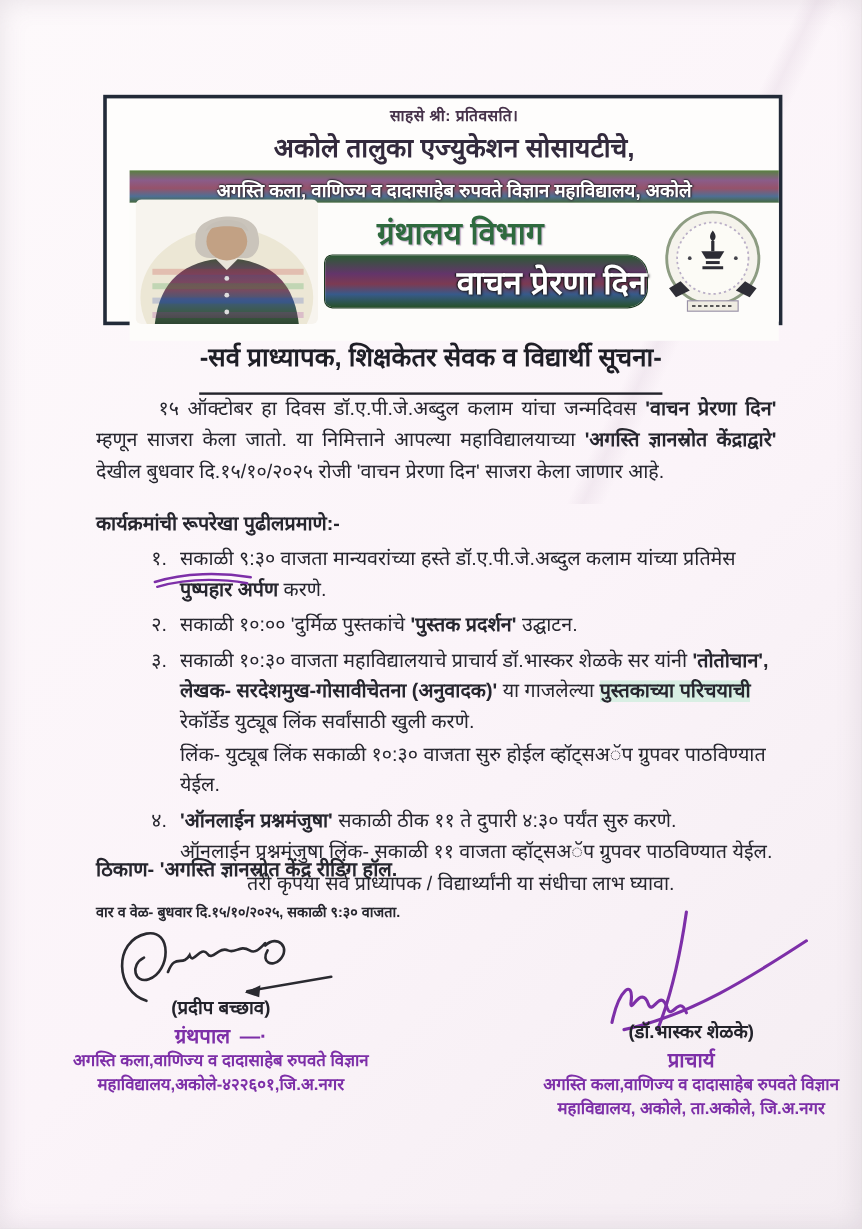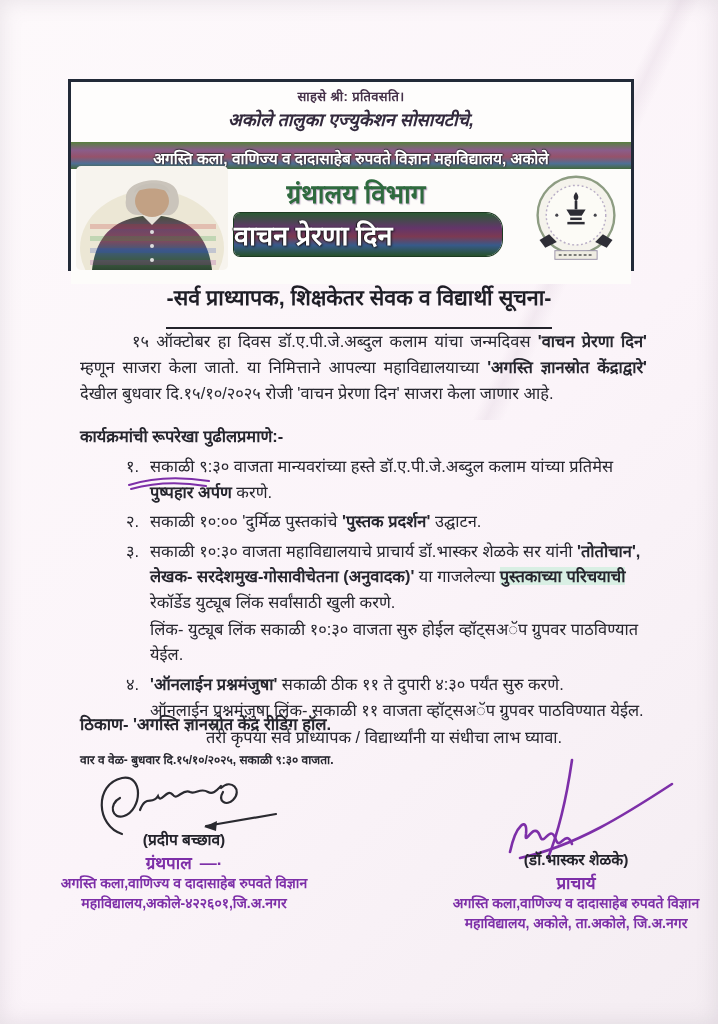--- a/index.html
+++ b/index.html
@@ -10,46 +10,46 @@
     box-shadow:inset 0 0 22px rgba(120,105,125,0.16);
     font-family:"Liberation Sans","DejaVu Sans",sans-serif;
     color:#26262e; overflow:hidden;
   }
   .crease {
     position:absolute; right:0; top:0; width:260px; height:420px; pointer-events:none;
     background:linear-gradient(115deg,transparent 46%,rgba(185,160,185,0.14) 49%,transparent 53%);
   }
   
   .header-box {
-    position:absolute; left:68px; top:79px; width:566px; height:192px;
-    border:3px solid #222a38; background:#fefdfc;
+    position:absolute; left:86px; top:79px; width:566px; height:192px;
+    border:3px solid #222a38; background:#fefdfc;padding-left:19px;
   }
   .hb-top { text-align:center; padding:5px 6px 3px; height:60px; }
   .motto { font-size:13px; font-weight:600; color:#46324a; letter-spacing:0.4px; }
-  .society { font-size:18px; font-weight:700; color:#332a3d; margin-top:2px;font-style:italic; }
+  .society { font-size:22px; font-weight:700; color:#332a3d; margin-top:2px; }
   .college-band {
     height:27px; display:flex; align-items:flex-end; justify-content:center; overflow:hidden;
     background:linear-gradient(180deg,#57803f 0%,#8a5d8a 30%,#96526a 55%,#4f6f94 80%,#44683c 100%);
   }
   .college-band span {
     color:#fff; font-weight:700; font-size:15.5px; white-space:nowrap;
     text-shadow:0 1px 2px #36303a, 0 -1px 1px #36303a, 1px 0 1px #36303a;
   }
   .hb-bottom { position:relative; height:115px; background:#fdfcfa; }
   .dept {
     position:absolute; left:120px; right:110px; top:6px; text-align:center;
     font-size:26px; font-weight:800; color:#2e6a3e;
     text-shadow:1px 1px 1px rgba(95,45,115,0.4);
   }
   .event-band {
     position:absolute; left:163px; top:44px; width:268px; height:43px;
     border-radius:6px 16px 16px 6px;
     background:linear-gradient(180deg,#2c5a34 0%,#63356a 35%,#7c3a52 55%,#375a8a 75%,#27512b 100%);
     box-shadow:0 0 0 1px #1d3a22;
-    display:flex; align-items:center; justify-content:flex-start;
+    display:flex; align-items:center; justify-content:flex-end;
   }
   .event-band span {
     color:#fff; font-weight:800; font-size:27px; white-space:nowrap;
     text-shadow:1px 1px 2px #19191c, -1px 0 1px #19191c;
   }
   .photo { position:absolute; left:4px; top:-3px; width:154px; height:104px; }
   .logo  { position:absolute; right:7px; top:2px; width:96px; height:96px; }
   
   .notice-heading { position:absolute; top:282px; left:0; right:0; text-align:center;
     font-size:21.5px; font-weight:800; color:#1e1e26; }

